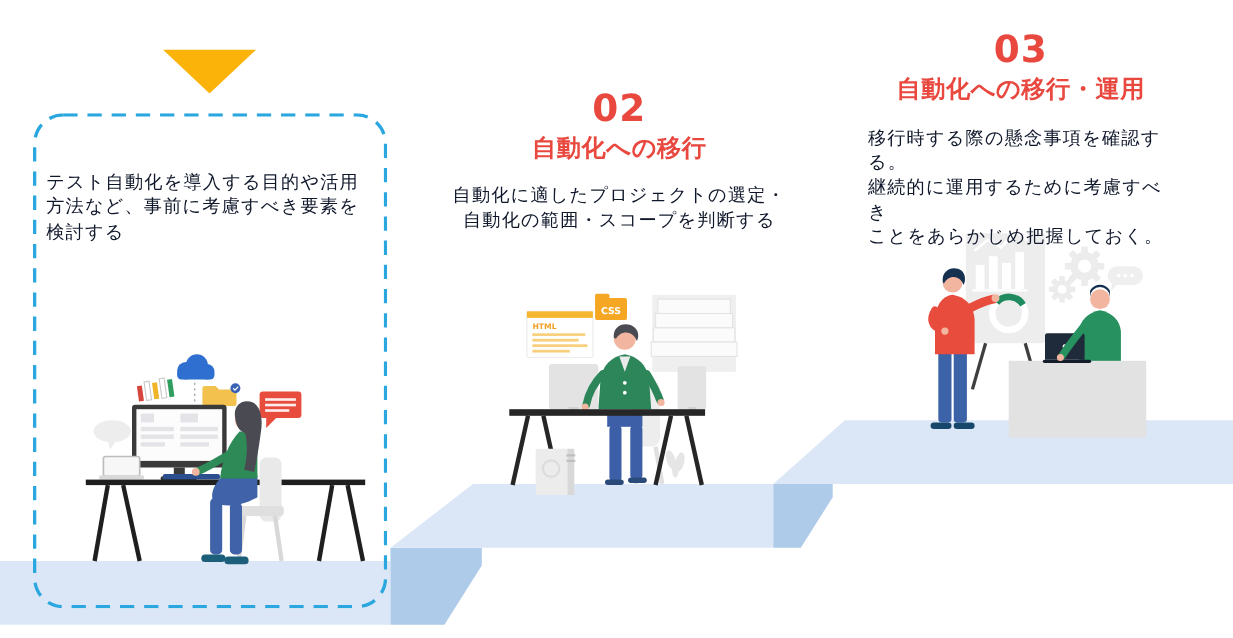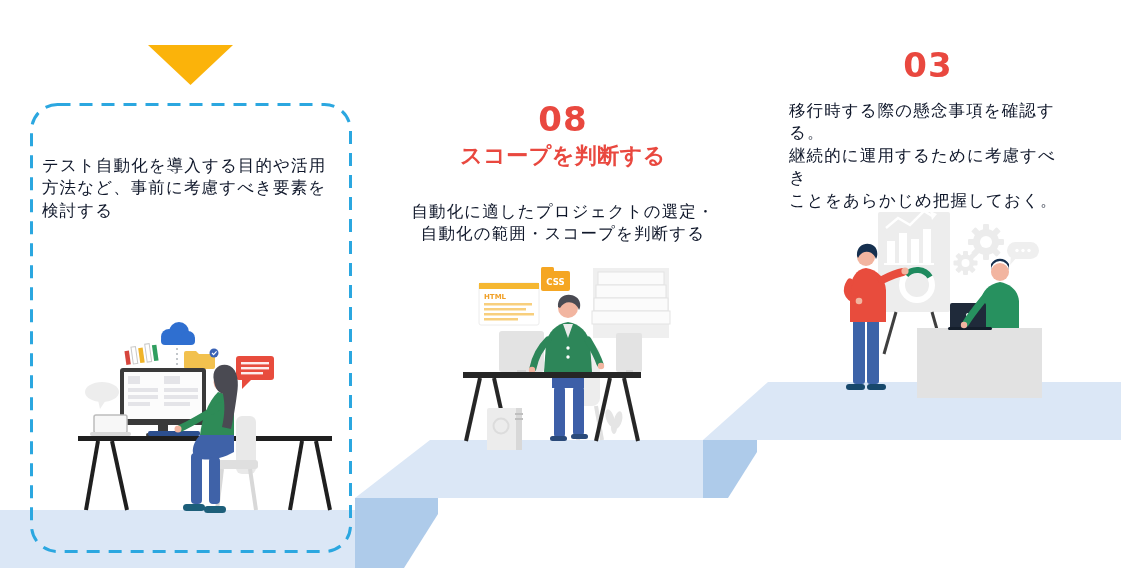--- a/index.html
+++ b/index.html
@@ -3,28 +3,28 @@
 <meta charset="utf-8">
 <style>
   html,body{margin:0;padding:0;background:#ffffff;}
   .canvas{
     position:relative;width:1121px;height:580px;background:#ffffff;overflow:hidden;
     font-family:"DejaVu Sans","Liberation Sans",sans-serif;
   }
   .abs{position:absolute;}
   
   .step-block{position:absolute;text-align:center;}
-  .step-num{font-size:34px;font-weight:700;color:#E9483F;line-height:1;letter-spacing:1px;margin-top:20px;}
+  .step-num{font-size:34px;font-weight:700;color:#E9483F;line-height:1;letter-spacing:1px;}
   .step-title{font-size:22px;font-weight:700;color:#E9483F;line-height:1.3;margin:6px 0 0;white-space:pre-line;letter-spacing:.5px;}
   .step-desc{font-size:16.5px;color:#0f172a;line-height:1.36;margin:14px 0 0;white-space:pre-line;letter-spacing:1.1px;}
   .desc-left{text-align:left;margin-top:43px;}
   #step1-block{left:36px;top:112px;width:312px;}
   #step1-block .step-desc{padding-left:6px;}
   #step2-block{left:403px;top:82px;width:320px;}
-  #step2-block .step-desc{margin-top:30px;}
+  #step2-block .step-desc{margin-top:16px;}
   #step3-block{left:783px;top:28px;width:290px;}
   #step3-block .step-desc{margin-top:18px;padding-left:6px;}
   
   #stairs{left:0;top:0;z-index:0;}
   .illo{z-index:1;}
   #highlight-box{left:30px;top:103px;z-index:2;}
   .step-block{z-index:3;}
   #down-arrow{left:148px;top:45px;z-index:1;}
 </style>
 </head>
@@ -48,28 +48,29 @@
     <rect x="1.5" y="1.5" width="319" height="447" rx="26" fill="none" stroke="#2BA7E0" stroke-width="3" stroke-dasharray="13 9"></rect>
   </svg>
 
   <section class="step-block" id="step1-block">
     <p class="step-desc desc-left">テスト自動化を導入する目的や活用
 方法など、事前に考慮すべき要素を
 検討する</p>
   </section>
 
   <section class="step-block" id="step2-block">
-    <div class="step-num">08</div>
-    <h2 class="step-title">スコープを判断する</h2>
+    <div class="step-num">02</div>
+    <h2 class="step-title">自動化への移行</h2>
     <p class="step-desc">自動化に適したプロジェクトの選定・
 自動化の範囲・スコープを判断する</p>
   </section>
 
   <section class="step-block" id="step3-block">
     <div class="step-num">03</div>
+    <h2 class="step-title">自動化への移行・運用</h2>
     <p class="step-desc desc-left">移行時する際の懸念事項を確認する。
 継続的に運用するために考慮すべき
 ことをあらかじめ把握しておく。</p>
   </section>
 
   <svg class="abs illo" style="left:70px;top:308px" width="290" height="206" viewBox="0 0 290 206">
 
     <g fill="#2F6FD0">
       <circle cx="99" cy="29" r="8"></circle>
         <circle cx="109" cy="24" r="10"></circle>

